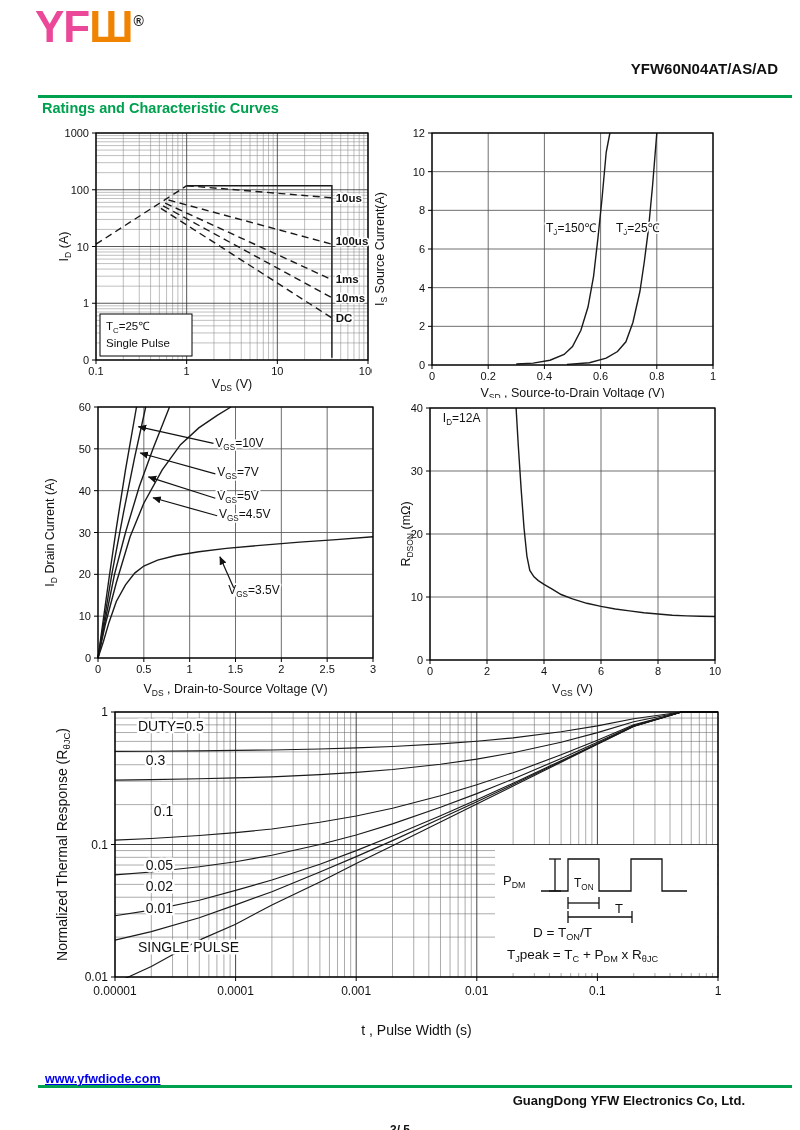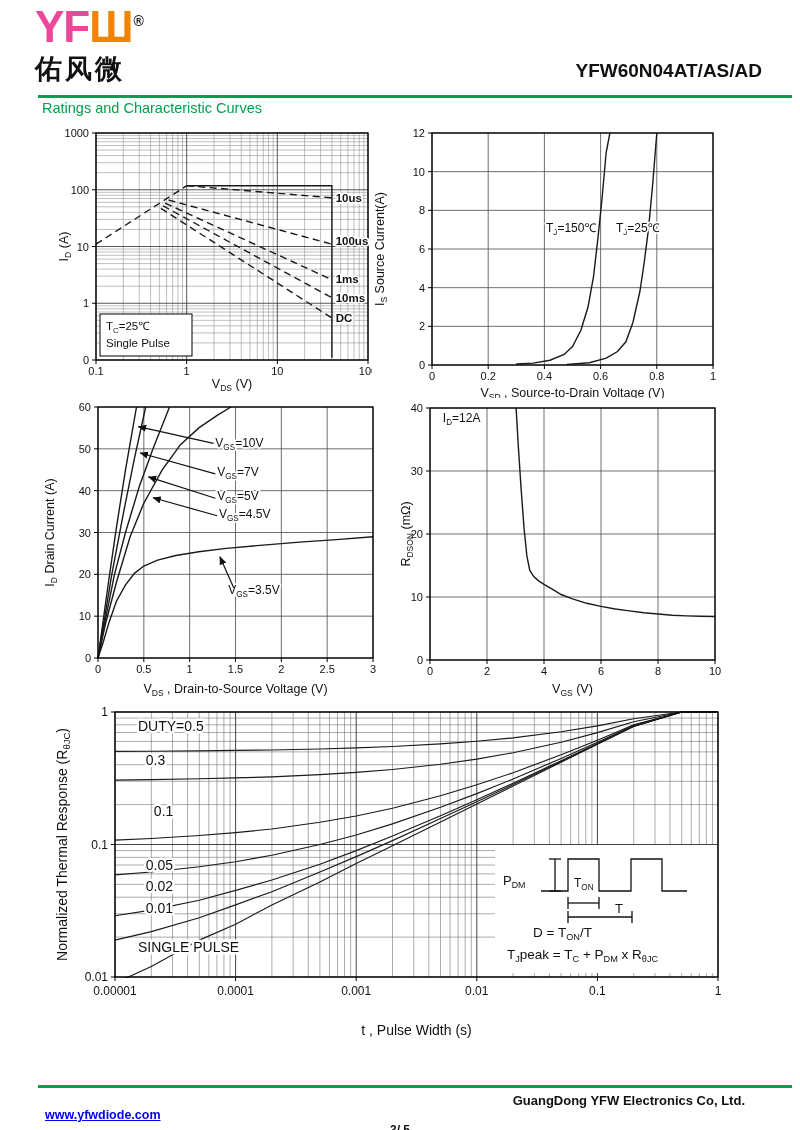--- a/index.html
+++ b/index.html
@@ -7,44 +7,43 @@
     width:800px;height:1130px;background:#ffffff;position:relative;
     font-family:"Liberation Sans",sans-serif;color:#111;overflow:hidden;
   }
   
   .logo{position:absolute;left:35px;top:4px;}
   .logo-row{font-weight:bold;font-size:44px;line-height:1.05;letter-spacing:-1px;}
   .lg-g{color:#ec4899;}
   .lg-o{color:#F08300;}
   .lg-r{color:#222;font-size:14px;vertical-align:super;font-weight:bold;margin-left:1px;}
   .lg-cn{font-weight:bold;font-size:27px;letter-spacing:3px;color:#111;margin-top:1px;}
-  .doc-title{position:absolute;right:38px;top:60px;font-size:19px;font-weight:bold;}
+  .doc-title{position:absolute;right:22px;top:60px;font-size:15px;font-weight:bold;}
   .green-rule{position:absolute;left:38px;right:8px;height:3px;background:#00A14E;}
   #hdr-rule{top:95px;}
-  .section-heading{position:absolute;left:42px;top:100px;font-size:14.5px;font-weight:normal;color:#00A14E;}
+  .section-heading{position:absolute;left:42px;top:100px;font-size:14.5px;font-weight:bold;color:#00A14E;}
   
   figure.chart{position:absolute;margin:0;padding:0;}
   #c0{left:58px;top:125px;}
   #c1{left:372px;top:120px;}
   #c2{left:42px;top:398px;}
   #c3{left:398px;top:398px;}
   #c4{left:55px;top:700px;}
   
   #ftr-rule{top:1085px;}
-  .site-link{position:absolute;left:45px;top:1108px;font-size:12.5px;font-weight:bold;color:#0000EE;text-decoration:underline;}
+  .site-link{position:absolute;left:45px;top:1072px;font-size:12.5px;font-weight:bold;color:#0000EE;text-decoration:underline;}
   .page-num{position:absolute;left:50%;top:1095px;transform:translateX(-50%);font-size:12px;font-weight:bold;margin-top:28px;}
   .company{position:absolute;right:55px;top:1093px;font-size:13px;font-weight:bold;text-align:center;}
 </style>
 </head>
 <body>
 
 <header>
   <div class="logo">
     <div class="logo-row"><span class="lg-g">YF</span><span class="lg-o">Ш</span><span class="lg-r">®</span></div>
-    <div class="lg-cn">佑风微</div>
   </div>
   <div class="doc-title">YFW60N04AT/AS/AD</div>
   <div class="green-rule" id="hdr-rule"></div>
   <div class="section-heading">Ratings and Characteristic Curves</div>
 </header>
 
 <main>
   <figure class="chart" id="c0"><svg width="332" height="268" viewBox="0 0 332 268">
         <rect x="0" y="0" width="332" height="268" fill="#fff"></rect>
         <g stroke="#8a8a8a" stroke-width="0.55">

